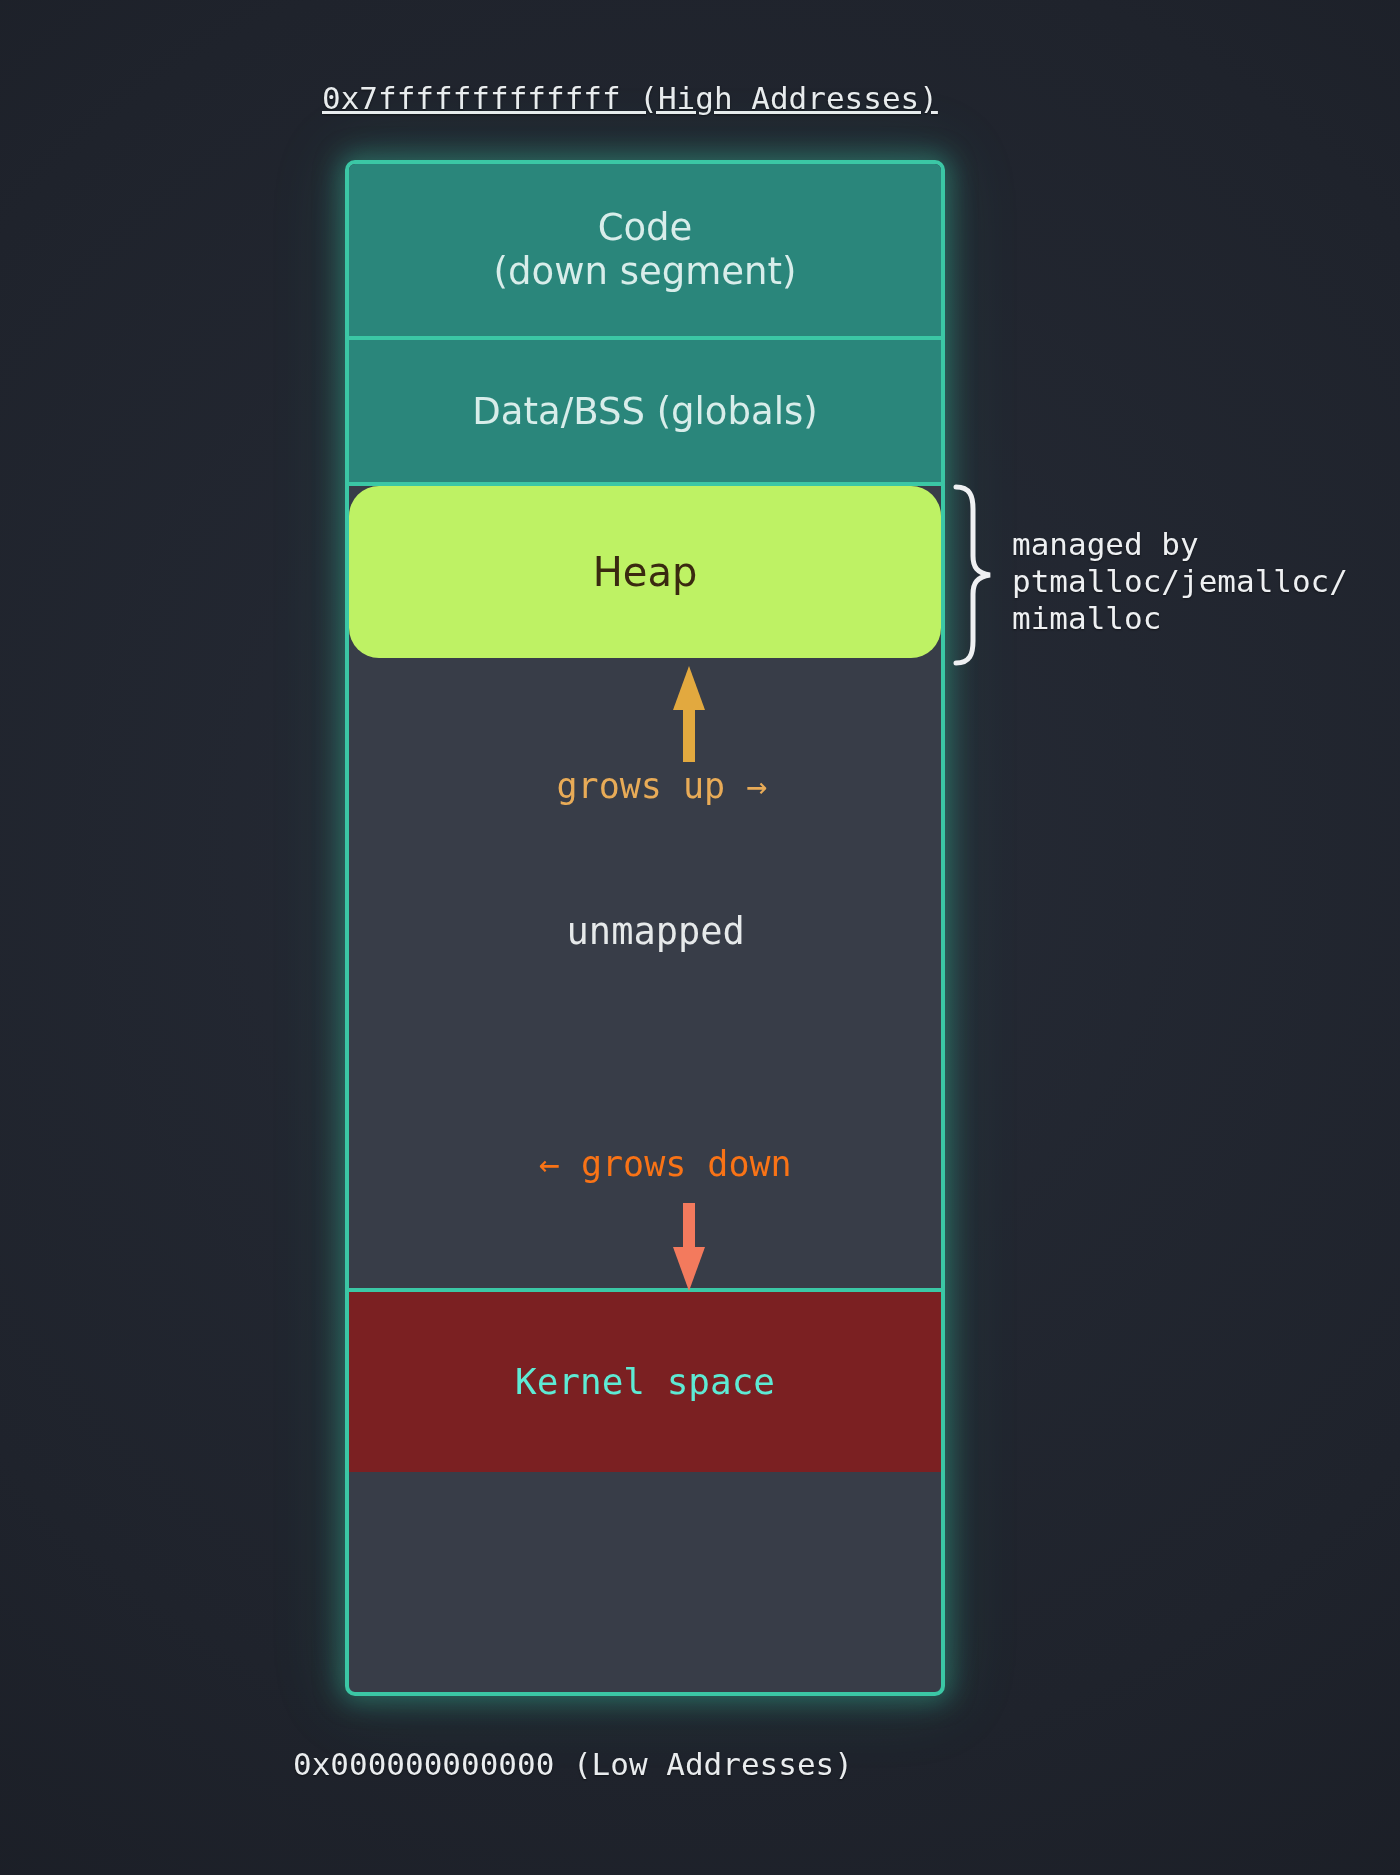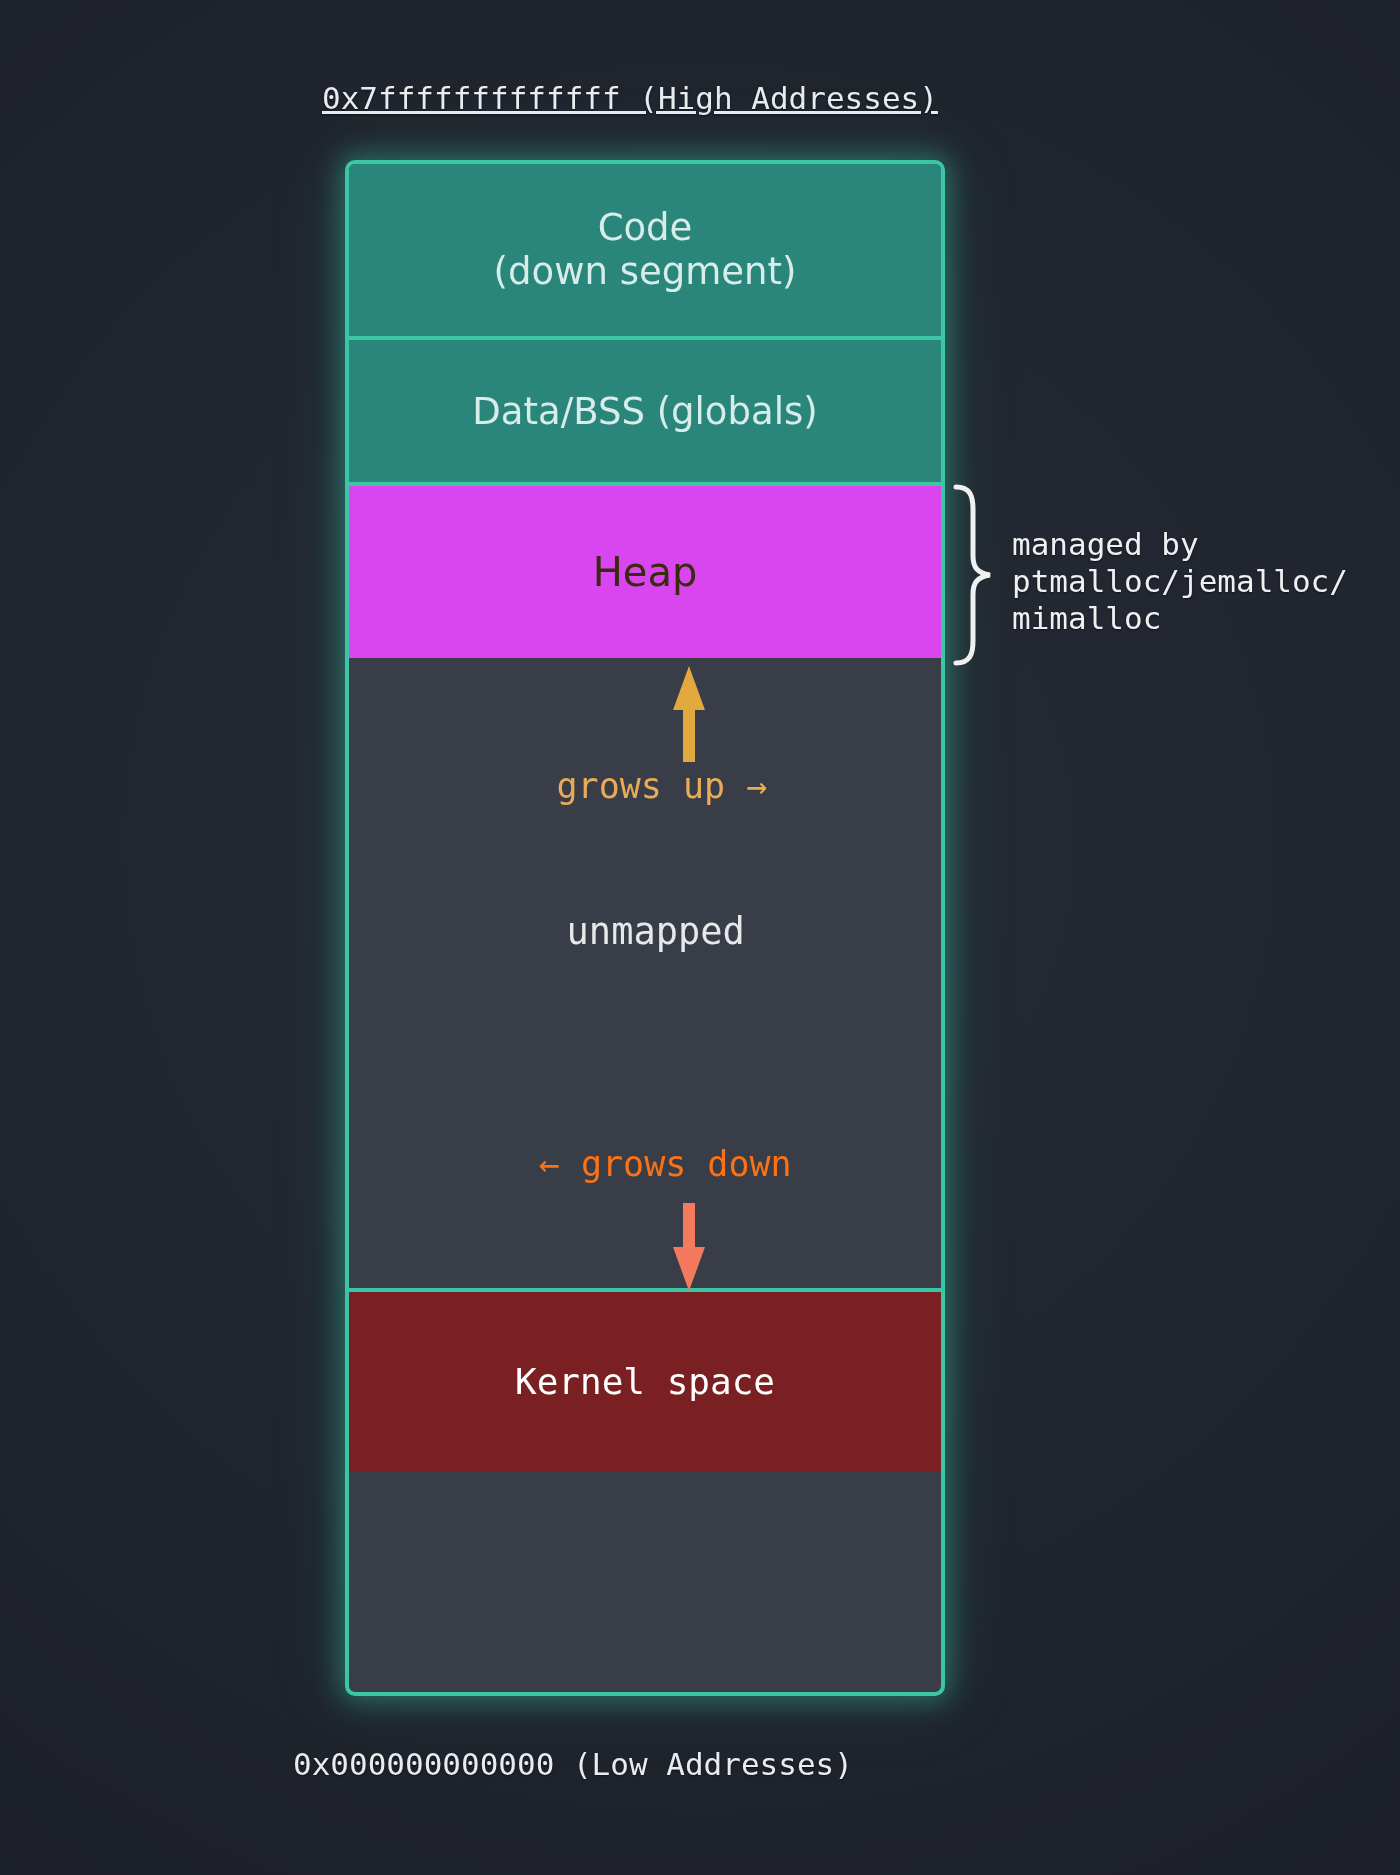--- a/index.html
+++ b/index.html
@@ -19,24 +19,24 @@
   #memory-box{
     position:absolute;left:345px;top:160px;width:592px;height:1528px;
     border:4px solid #3bc7a5;border-radius:10px;
     box-shadow:0 0 26px 6px rgba(59,199,165,.38), 0 0 70px 10px rgba(59,199,165,.12);
     display:flex;flex-direction:column;overflow:hidden;background:#383d48;
   }
   .seg{display:flex;flex-direction:column;align-items:center;justify-content:center;text-align:center;}
   .seg-code{height:172px;background:#2a867b;color:#d8edea;font-size:37px;line-height:1.18;font-family:"DejaVu Sans","Liberation Sans",sans-serif;}
   .divider{height:4px;background:#3bc7a5;flex:none;}
   .seg-data{height:142px;background:#2a867b;color:#d8edea;font-size:37px;font-family:"DejaVu Sans","Liberation Sans",sans-serif;}
-  .seg-heap{height:172px;background:#d946ef;color:#3a2a10;font-size:40px;font-family:"DejaVu Sans","Liberation Sans",sans-serif;}
+  .seg-heap{height:172px;background:#bef264;color:#3a2a10;font-size:40px;font-family:"DejaVu Sans","Liberation Sans",sans-serif;border-radius:30px;}
   .seg-unmapped{height:630px;background:#383d48;position:relative;}
   .seg-stack{height:212px;background:#f37a5d;color:#451f15;font-size:40px;font-family:"DejaVu Sans","Liberation Sans",sans-serif;}
-  .seg-kernel{height:180px;background:#7b2022;color:#ffffff;font-size:36px;line-height:1.3;}
+  .seg-kernel{height:180px;background:#7b2022;color:#5eead4;font-size:36px;line-height:1.3;}
 
   .unmapped-label{
     position:absolute;left:50%;top:252px;transform:translateX(-44%);
     color:#e6e9ea;font-size:37px;white-space:pre;
   }
   .grow-up-label{
     position:absolute;left:50%;top:108px;transform:translateX(-42%);
     color:#e8ab57;font-size:35px;white-space:pre;
   }
   .grow-down-label{

